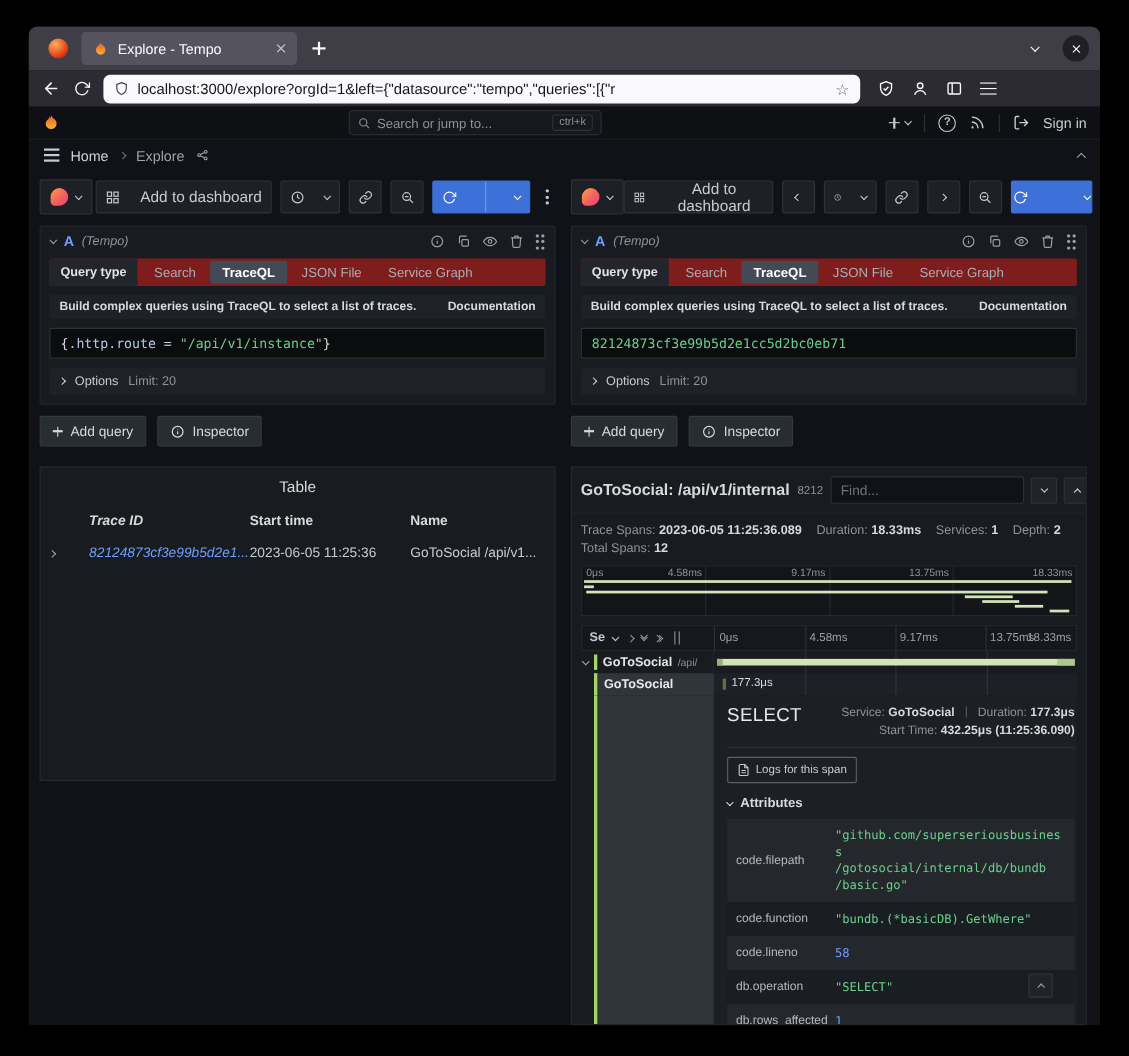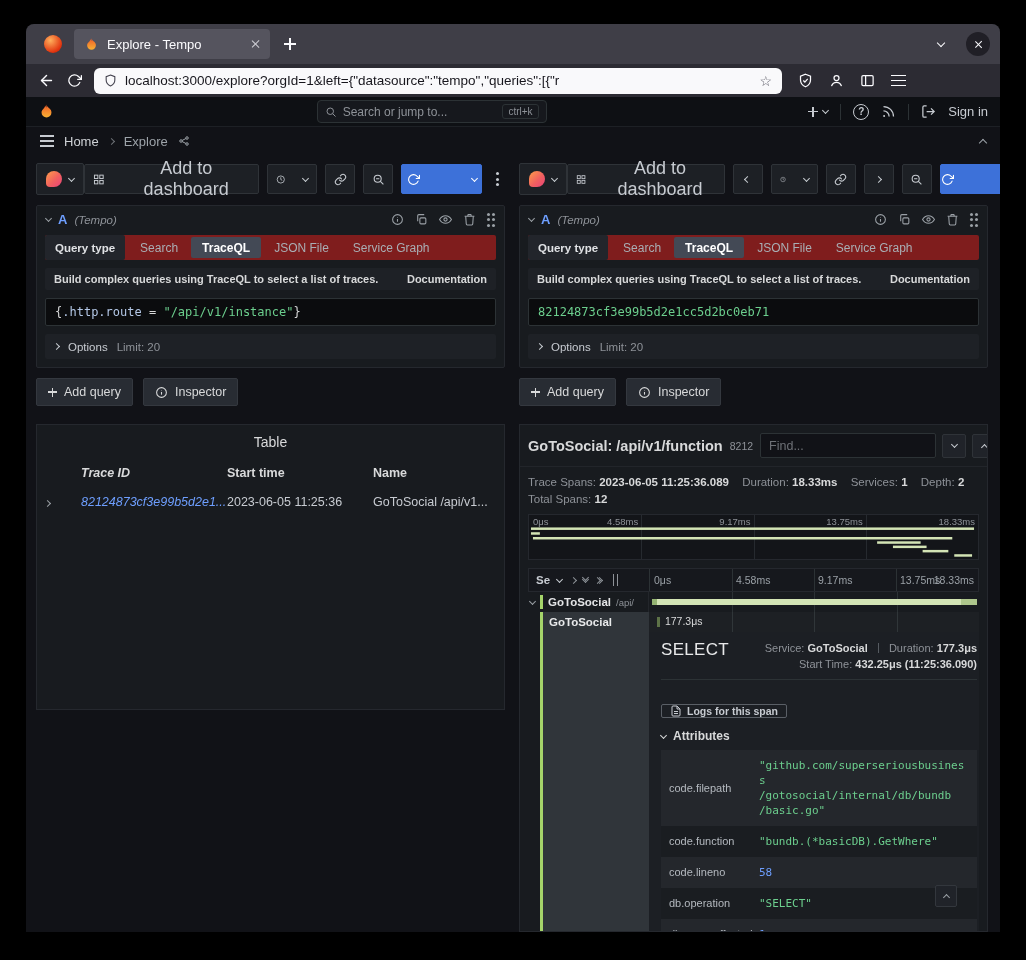--- a/index.html
+++ b/index.html
@@ -75,21 +75,21 @@
   .panes{ flex:1; display:flex; gap:14px; padding:8px 12px 0 10px; min-height:0; }
   .pane{ flex:1; min-width:0; display:flex; flex-direction:column; }
 
   .ptoolbar{ display:flex; align-items:center; height:32px; margin-bottom:10px; flex-shrink:0; }
   .dsbtn{ display:flex; align-items:center; gap:7px; height:32px; padding:0 9px;
     background:#1d2025; border:1px solid #2f3338; border-radius:2px; color:#c7cbd1; }
   .tempologo{ width:16px; height:16px; border-radius:50% 50% 50% 4px;
     background:linear-gradient(135deg,#ff9e4a,#f1605f 55%,#e8437a); }
   .pt-right{ margin-left:auto; display:flex; align-items:center; gap:8px; }
   .tbtn{ height:30px; min-width:30px; padding:0 8px; display:flex; align-items:center; gap:18px;
-    background:#1d2025; border:1px solid #2f3338; border-radius:2px; color:#c7cbd1; font-size:18px;
+    background:#1d2025; border:1px solid #2f3338; border-radius:2px; color:#c7cbd1; font-size:14px;
     justify-content:center; }
   .tbtn.blue{ background:#3d71d9; border-color:#3d71d9; color:#fff; padding:0; }
   .bseg{ padding:0 8px; display:flex; align-items:center; height:100%; }
   .bsep{ width:1px; height:100%; background:rgba(255,255,255,.28); }
   .kebab{ display:flex; flex-direction:column; gap:2.5px; padding:0 6px; }
   .kebab i{ width:3px; height:3px; border-radius:50%; background:#c7cbd1; }
 
   .qpanel{ border:1px solid #25282e; border-radius:2px; background:#181b1f; margin-bottom:10px; flex-shrink:0; }
   .qhead{ height:27px; display:flex; align-items:center; gap:7px; padding:0 9px; color:#9aa0a6; }
   .refid{ color:#6e9fff; font-weight:700; font-size:13px; }
@@ -181,23 +181,23 @@
   .bar2lab{ position:absolute; left:calc(2.4% + 8px); top:3px; font-size:10.5px; color:#d8d9da; }
 
   .detail{ flex:1; margin:0 8px; display:flex; min-height:0; }
   .dspacer{ width:109px; flex-shrink:0; margin-left:12px; background:#30353a; border-left:3px solid #a5d46a; }
   .dcontent{ flex:1; min-width:0; background:#1c1f24; padding:8px 2px 0 12px; display:flex; flex-direction:column; }
   .dophead{ display:flex; justify-content:space-between; align-items:flex-start;
     padding-bottom:7px; border-bottom:1px solid #2c3235; }
   .opname{ font-size:17px; color:#e8e9ea; letter-spacing:.3px; }
   .opmeta{ text-align:right; font-size:11px; color:#8e9298; line-height:16px; }
   .vsep{ display:inline-block; width:1px; height:10px; background:#565b61; margin:0 7px; vertical-align:-1px; }
-  .logsbtn{ margin-top:24px; align-self:flex-start; height:14px; padding:0 8px; border:1px solid #5a5f66;
+  .logsbtn{ margin-top:8px; align-self:flex-start; height:24px; padding:0 8px; border:1px solid #5a5f66;
     border-radius:2px; color:#c7cbd1; font-size:10.5px; display:flex; align-items:center; gap:5px;
-    background:transparent;font-weight:bold; }
+    background:transparent; }
   .attrhead{ margin-top:11px; font-size:12px; font-weight:700; color:#d8d9da; display:flex;
     align-items:center; gap:7px; }
   .attrtable{ margin-top:7px; flex:1; overflow:hidden; }
   .arow{ display:flex; font-size:11px; line-height:15px; }
   .arow:nth-child(odd){ background:#24272c; }
   .arow:nth-child(even){ background:#1a1d21; }
   .akey{ width:94px; flex-shrink:0; color:#b4b9bf; padding:8px 4px 8px 8px; display:flex; align-items:center; }
   .aval{ flex:1; min-width:0; font-family:"DejaVu Sans Mono",monospace; padding:8px 8px 8px 4px;
     white-space:pre-wrap; word-break:break-all; color:#6ccf8e; }
   .aval.num{ color:#6e9fff; }
@@ -596,21 +596,21 @@
                 <circle cx="12" cy="12" r="9"></circle>
                 <line x1="12" y1="11" x2="12" y2="16"></line>
                 <line x1="12" y1="7.5" x2="12" y2="8.2"></line>
               </svg>
             <span>Inspector</span>
           </button>
         </div>
 
         <div class="trpanel">
           <div class="trhead">
-            <span class="trtitle">GoToSocial: /api/v1/function</span>
+            <span class="trtitle">GoToSocial: /api/v1/internal</span>
             <span class="trid">8212</span>
             <div class="findwrap">
               <input class="find" placeholder="Find..." style="">
               <span class="mini-btn">
                   <span class="chev d sm"></span>
                 </span>
               <span class="mini-btn">
                   <span class="chev u sm"></span>
                 </span>
             </div>

